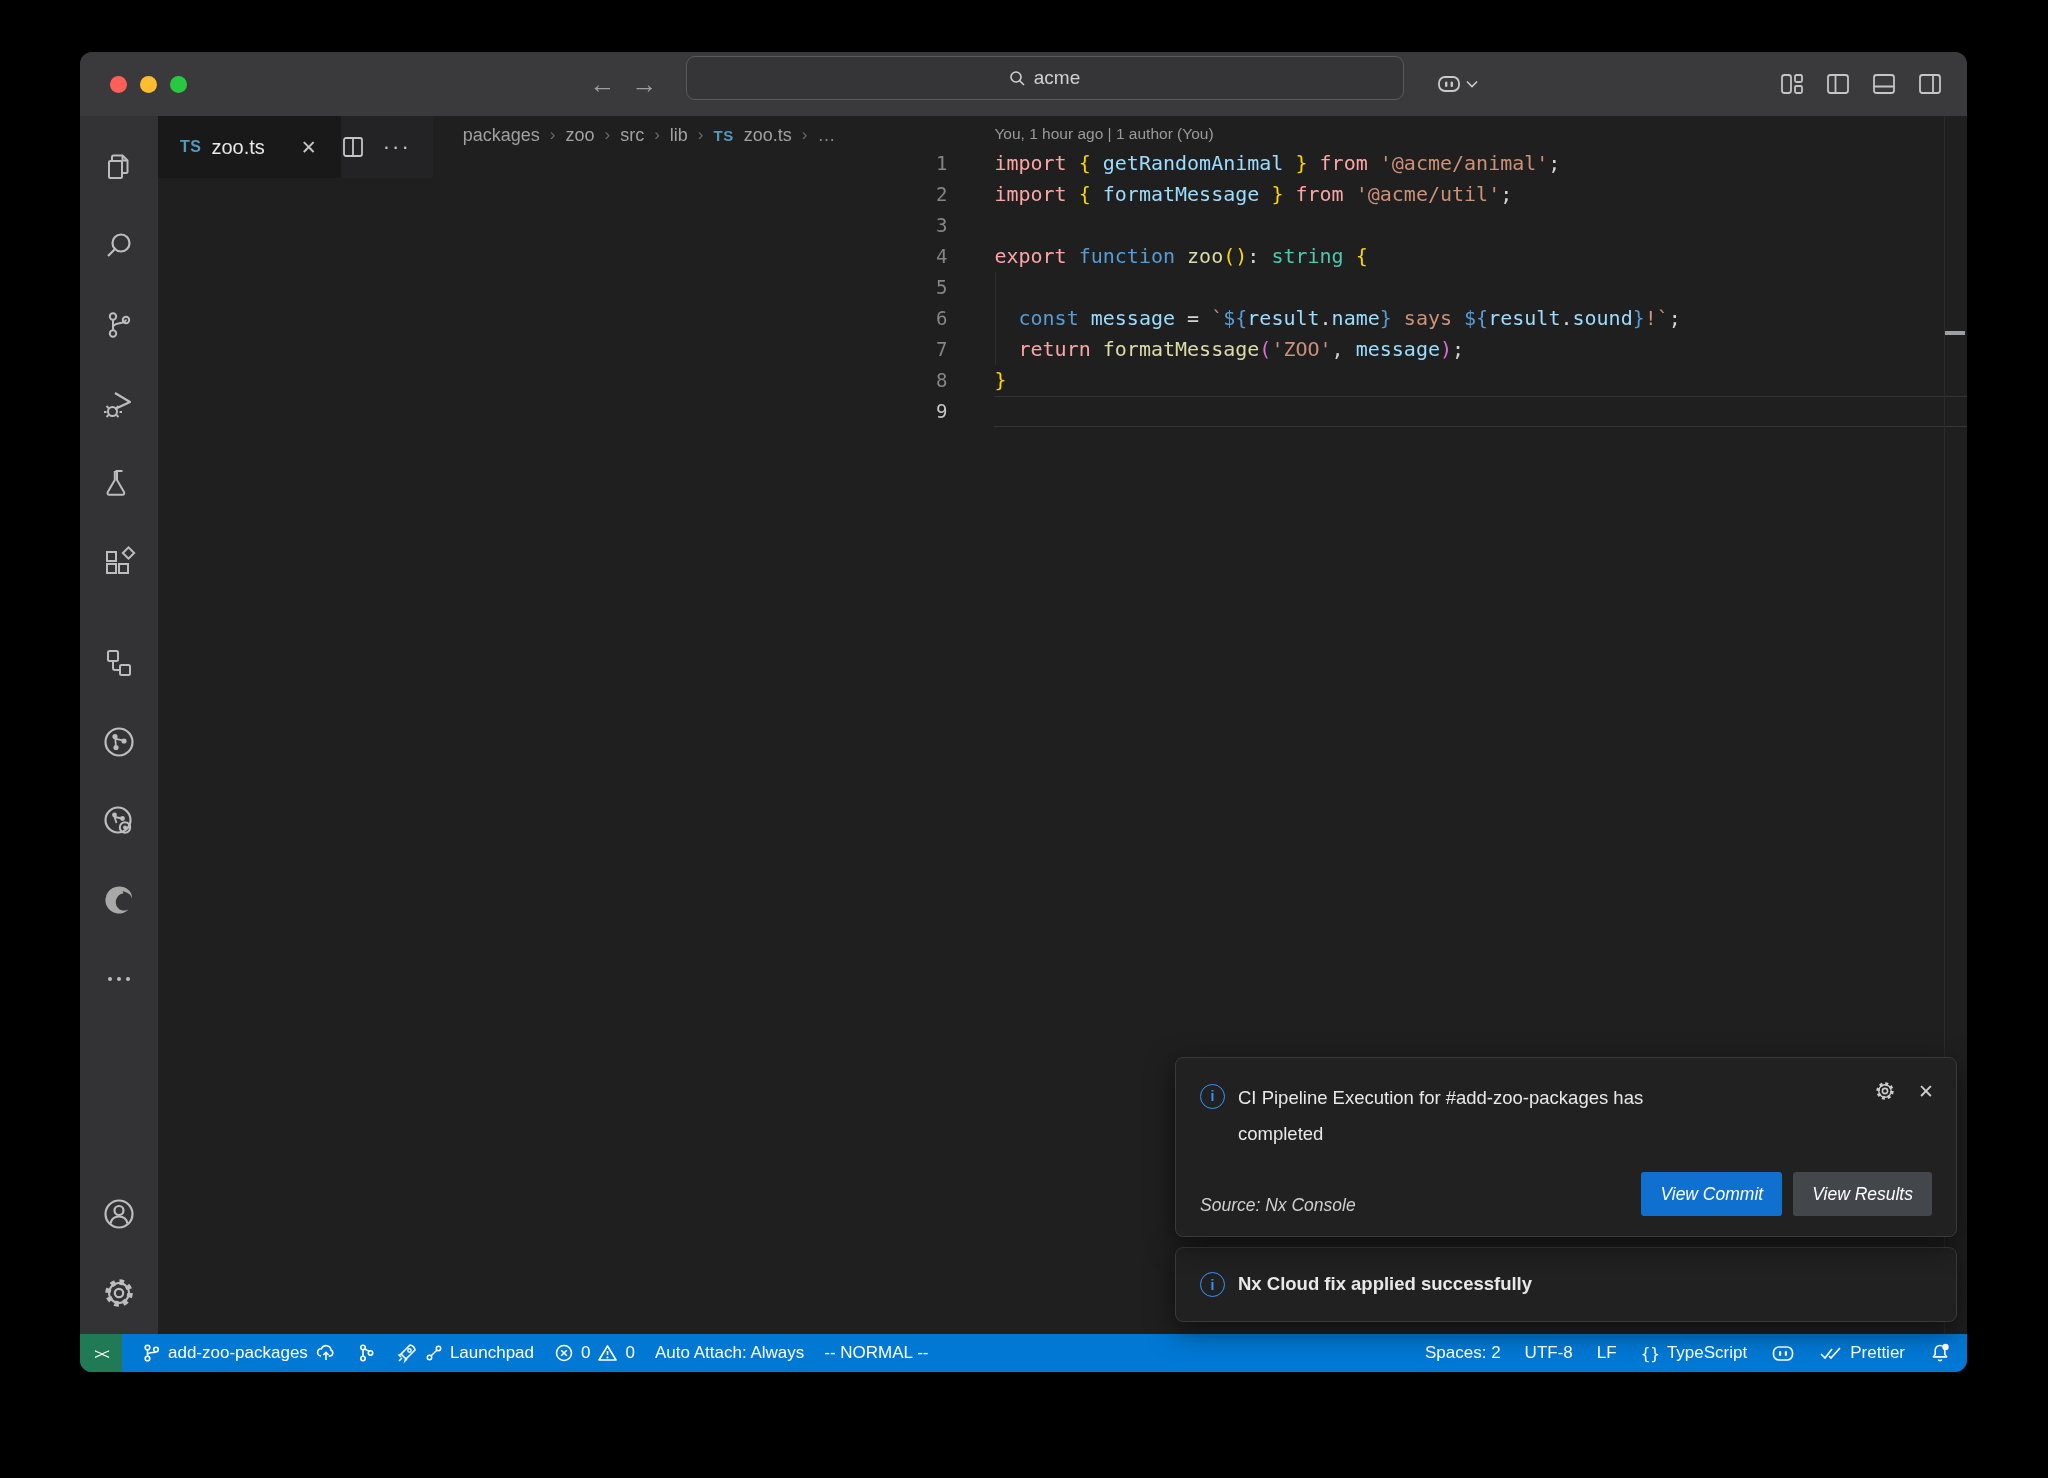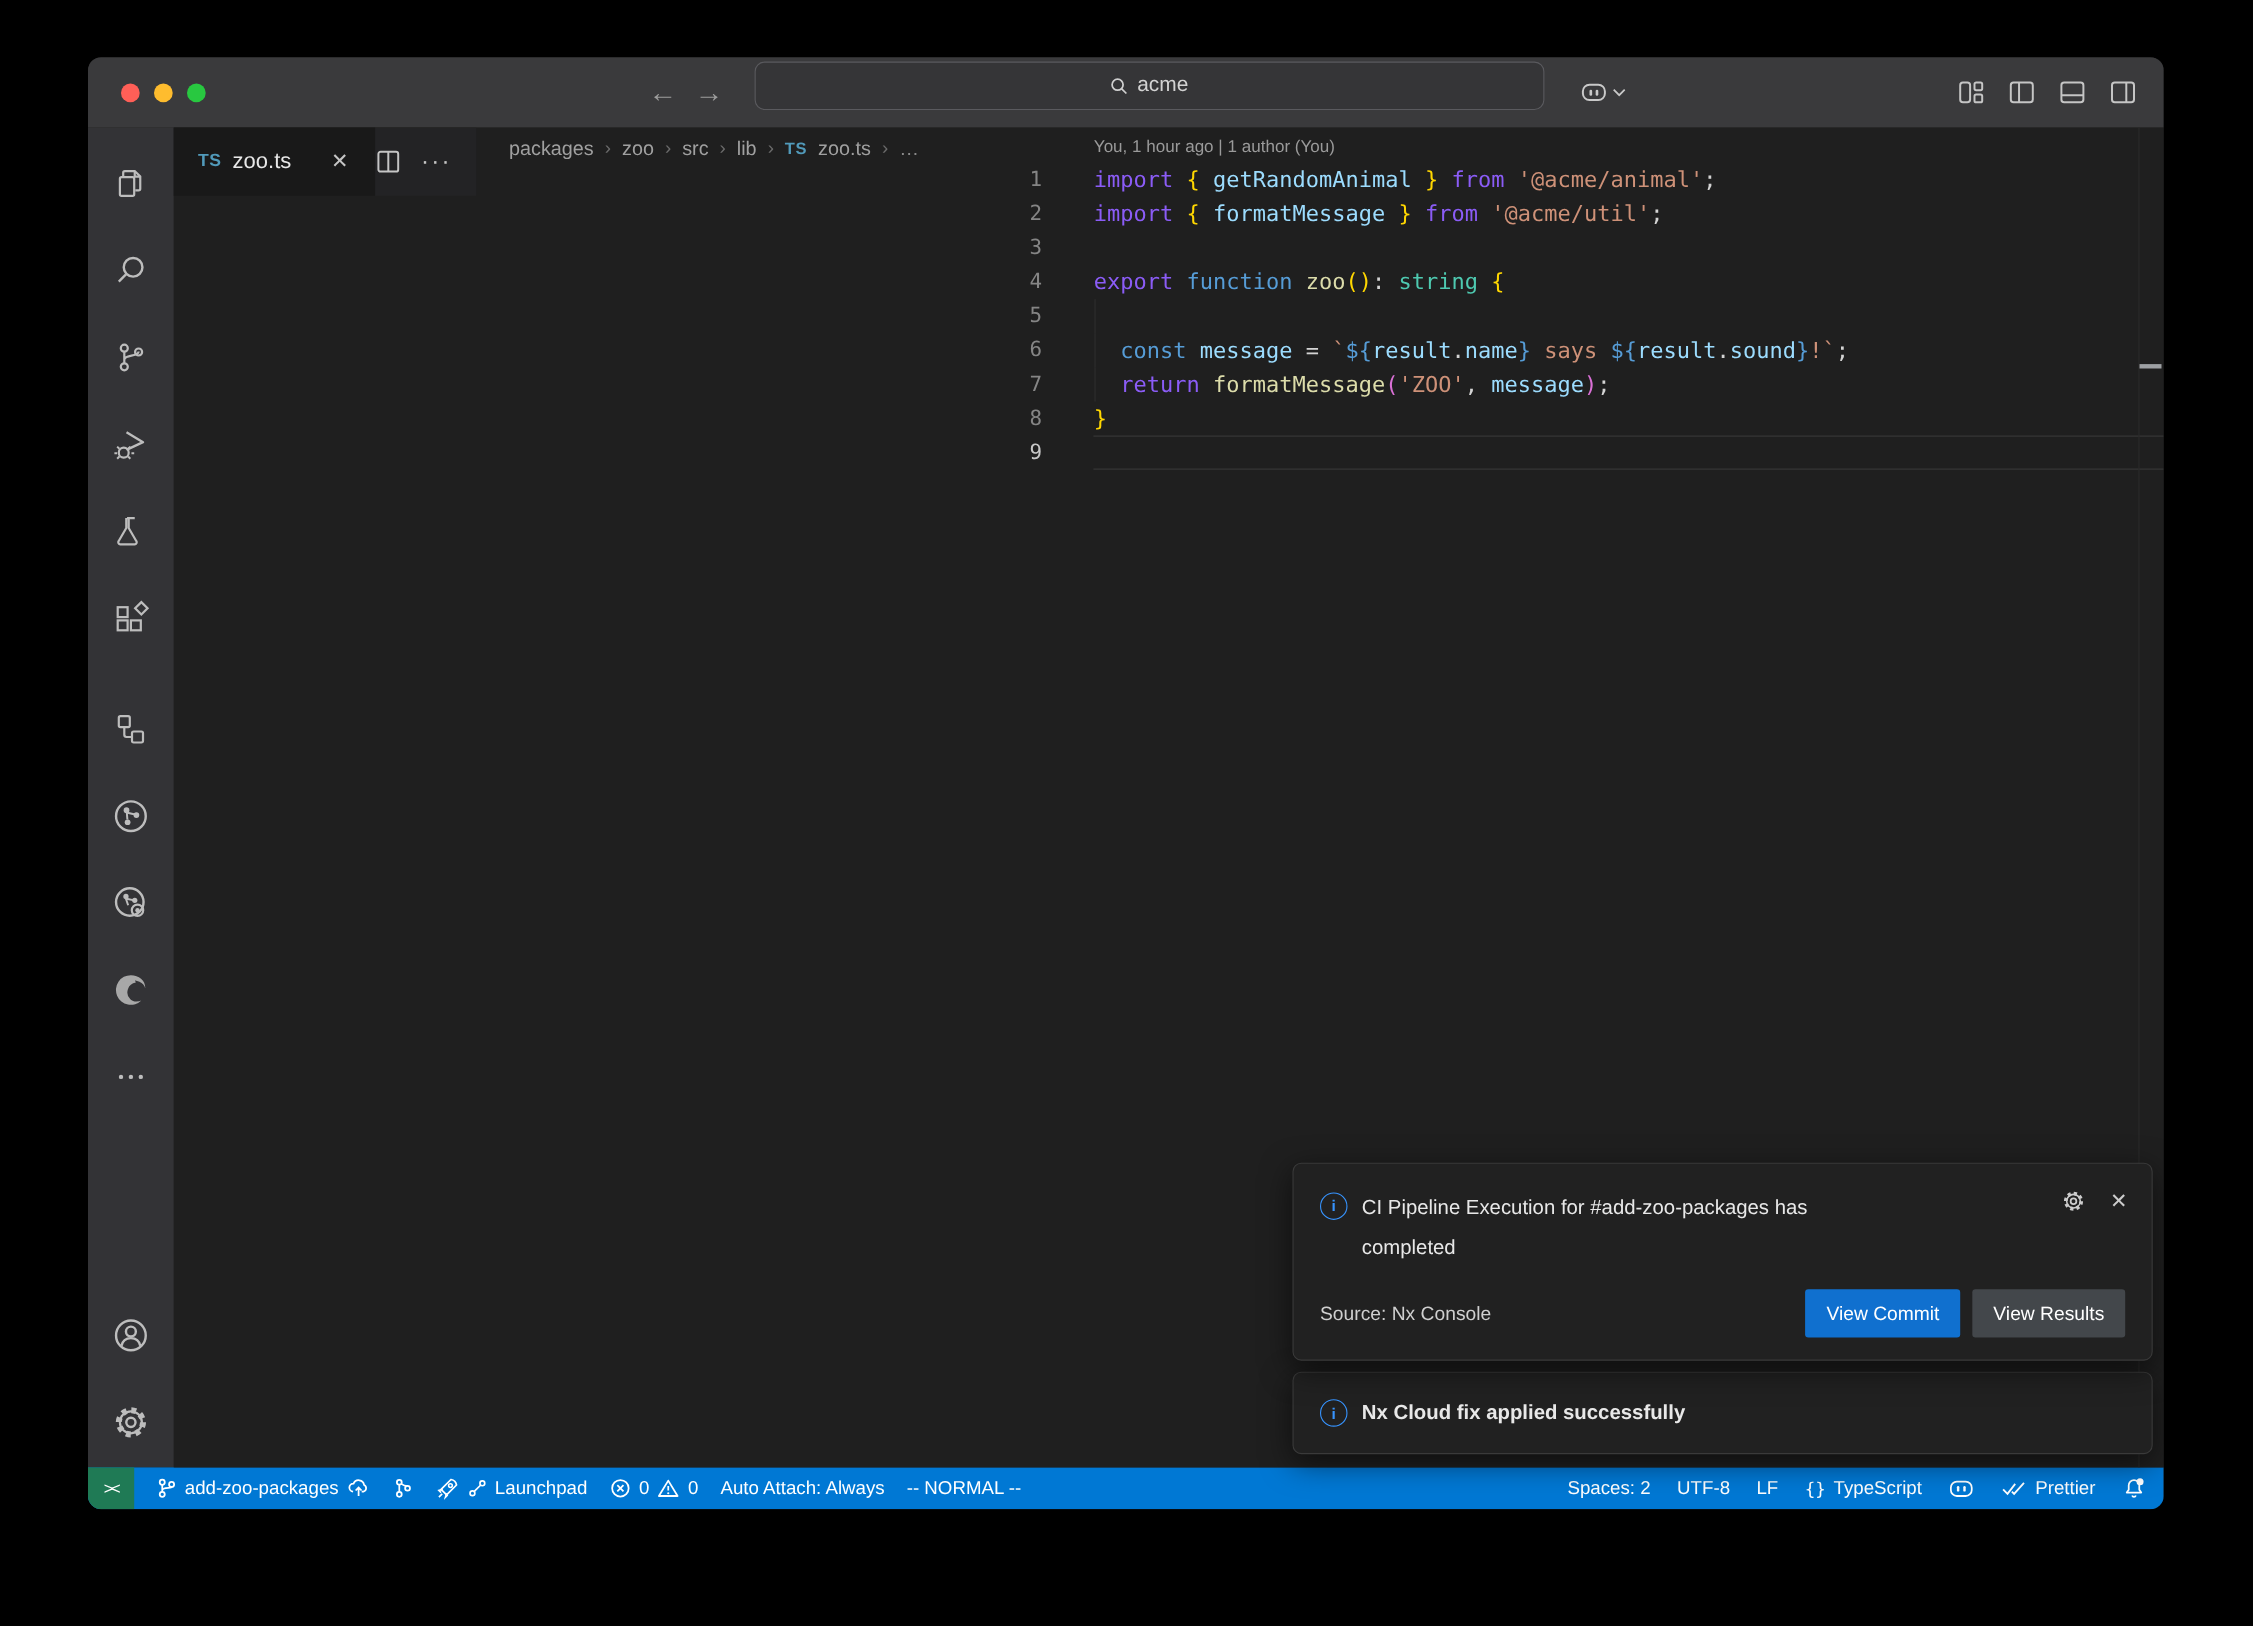--- a/index.html
+++ b/index.html
@@ -43,35 +43,35 @@
 
   
   .codearea{flex:1;position:relative;padding-top:4px;font-family:"DejaVu Sans Mono",monospace;padding-left:40px;}
   .blame{height:28px;line-height:28px;margin-left:119px;color:#9a9a9a;font-size:15.5px;font-family:"Liberation Sans",sans-serif;}
   .code-row{display:flex;height:31px;line-height:31px;font-size:20px;position:relative;}
   .gutter{width:72px;flex:none;text-align:right;color:#858585;font-size:19px;}
   .code-text{padding-left:47px;white-space:pre;}
   .code-row.g::before{content:'';position:absolute;left:120px;top:0;bottom:0;border-left:1px solid #2e2e2e;}
   .code-row.current::after{content:'';position:absolute;left:119px;right:0;top:0;bottom:0;border-top:1px solid rgba(255,255,255,.10);border-bottom:1px solid rgba(255,255,255,.10);pointer-events:none;}
   .code-row.current .gutter{color:#c6c6c6;}
-  .tok-kw{color:#8b5cf6}.tok-kb{color:#569CD6}.tok-fn{color:#DCDCAA}.tok-vr{color:#9CDCFE}
+  .tok-kw{color:#fca5a5}.tok-kb{color:#569CD6}.tok-fn{color:#DCDCAA}.tok-vr{color:#9CDCFE}
   .tok-st{color:#CE9178}.tok-ty{color:#4EC9B0}.tok-b1{color:#FFD700}.tok-b2{color:#DA70D6}.tok-pl{color:#D4D4D4}
   .ruler-line{position:absolute;top:0;bottom:0;right:22px;border-left:1px solid #2a2a2a;}
   .ruler-mark{position:absolute;right:2px;top:215px;width:20px;height:4px;background:#9da0a3;}
 
   
   .toasts{position:absolute;right:10px;bottom:50px;width:782px;display:flex;flex-direction:column;gap:10px;z-index:5;}
   .toast{background:#212121;border:1px solid #3a3a3a;border-radius:8px;box-shadow:0 8px 28px rgba(0,0,0,.55);color:#e8e8e8;}
   .toast1{padding:22px 24px 20px 24px;position:relative;}
   .toast-head{display:flex;gap:13px;align-items:flex-start;}
   .info-icon{width:23px;height:23px;flex:none;border:1.8px solid #3794FF;border-radius:50%;color:#3794FF;font-size:14px;font-weight:bold;display:flex;align-items:center;justify-content:center;margin-top:4px;}
   .toast-msg{font-size:18.5px;line-height:1.95;max-width:445px;}
   .toast-tools{position:absolute;top:22px;right:22px;display:flex;gap:22px;align-items:center;color:#cccccc;}
   .toast-close{font-size:19px;color:#cccccc;}
-  .toast-foot{display:flex;align-items:center;margin-top:20px;}
+  .toast-foot{display:flex;align-items:flex-end;margin-top:20px;font-style:italic;}
   .toast-src{color:#cfcfcf;font-size:17.5px;}
   .btn{height:44px;display:flex;align-items:center;padding:0 19px;font-size:17.5px;border-radius:3px;color:#fff;}
   .btn-primary{background:#0e6cc4;background:#1070cf;}
   .btn-secondary{background:#43474b;margin-left:11px;}
   .btn-row{margin-left:auto;display:flex;}
   .toast2{padding:24px;display:flex;gap:13px;align-items:center;}
   .toast2 .info-icon{margin-top:0;}
   .toast2 .toast-msg{max-width:none;line-height:1.2;font-weight:bold;}
 
   

